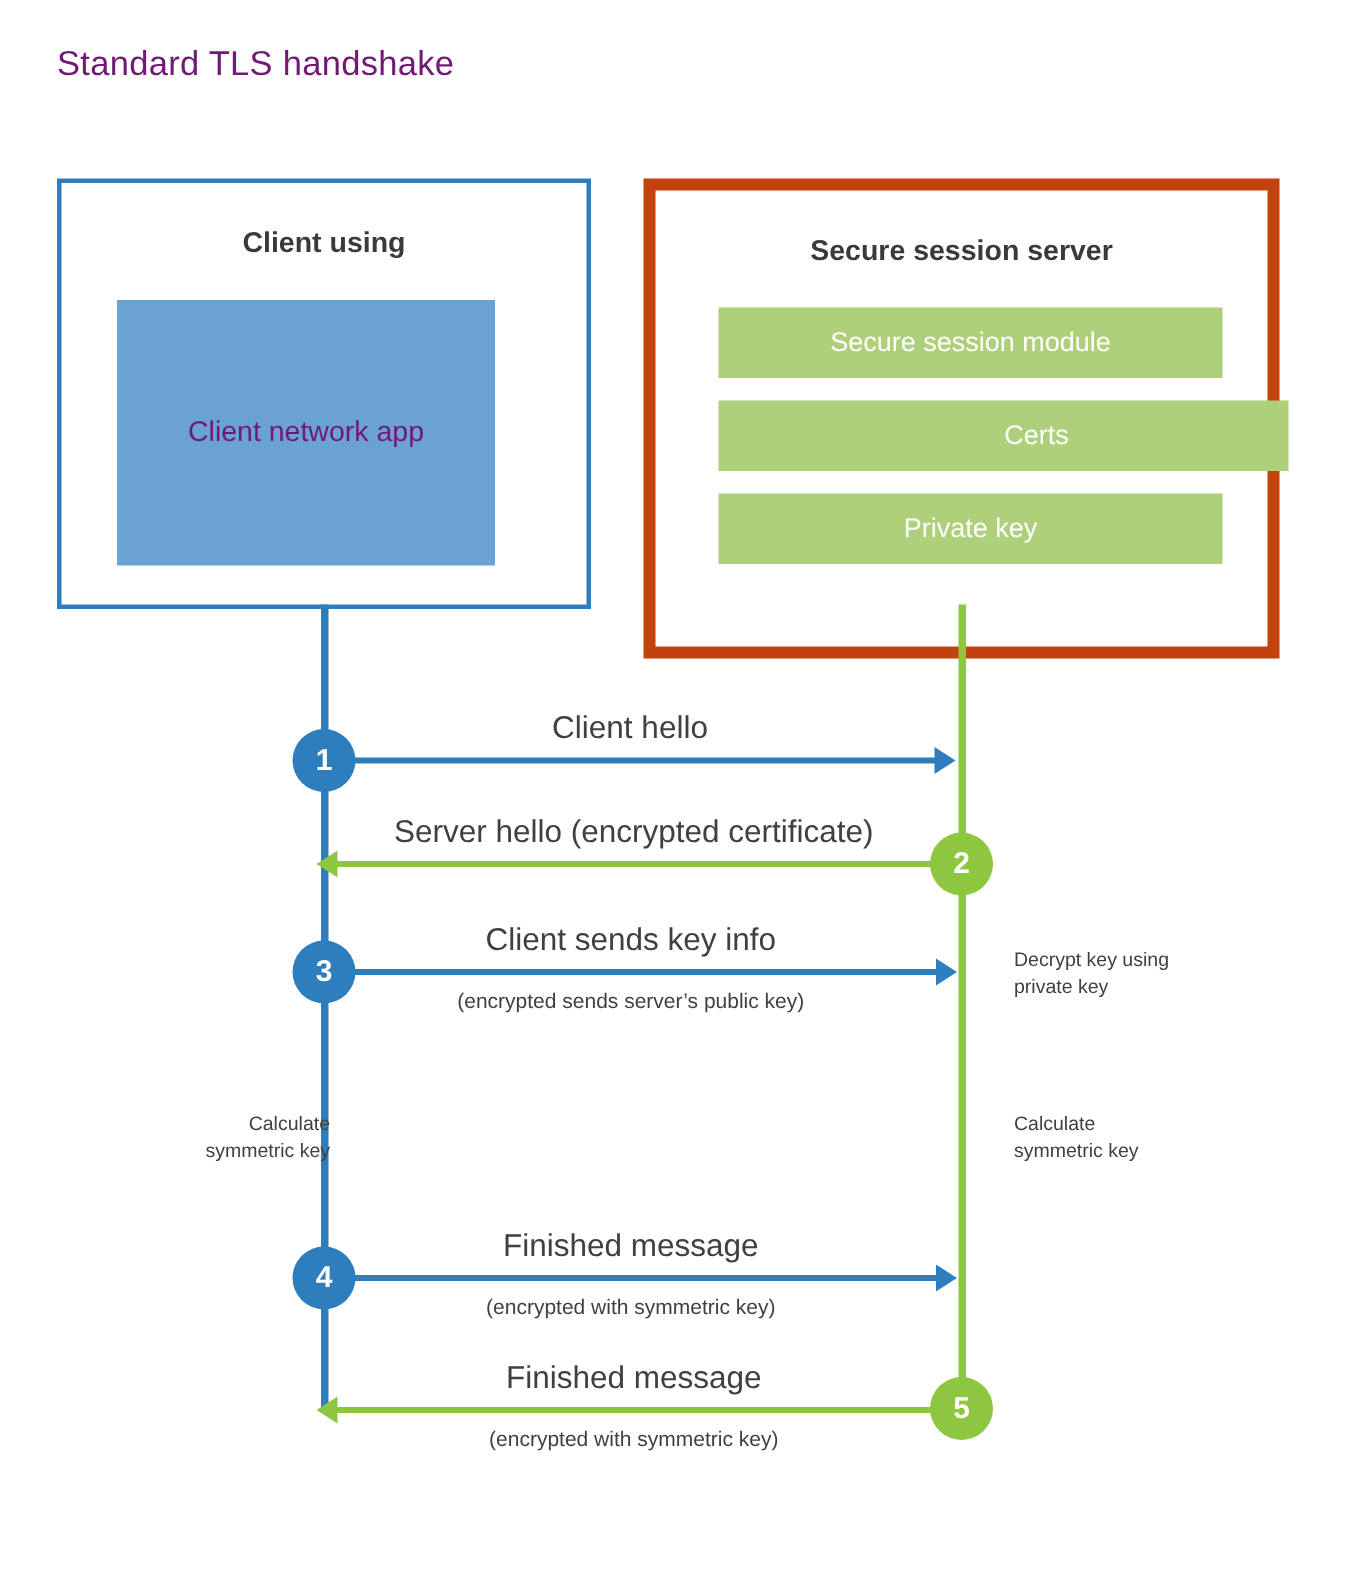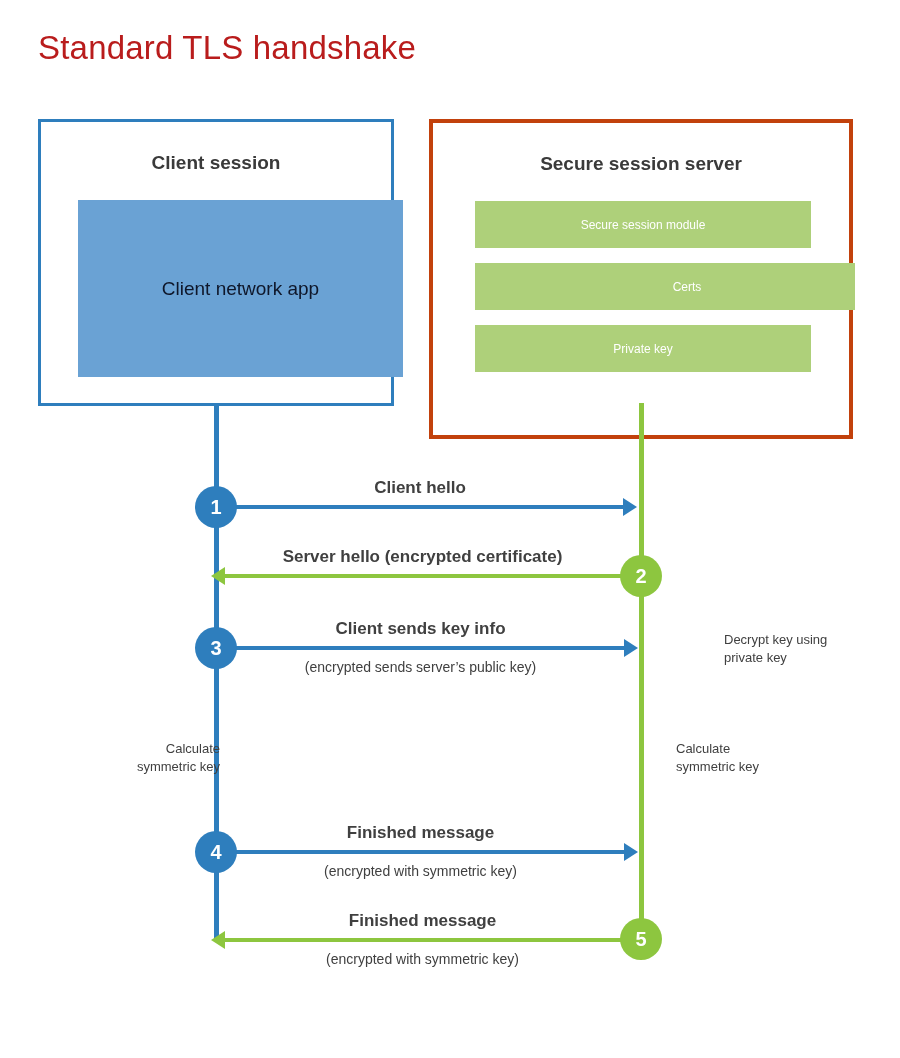--- a/index.html
+++ b/index.html
@@ -14,24 +14,24 @@
     font-family: "Liberation Sans", "DejaVu Sans", sans-serif;
     color: #404040;
     overflow: hidden;
   }
 
   
   #page-title {
     position: absolute;
     left: 38px;
     top: 29px;
-    font-size: 33px;
+    font-size: 23px;
     font-weight: 300;
     letter-spacing: .2px;
-    color: #b91c1c;
+    color: #701a75;
     white-space: nowrap;
   }
 
   
   .party-box {
     position: absolute;
     background: #ffffff;
     box-sizing: border-box;
   }
   #client-box {
@@ -39,60 +39,60 @@
     top: 119px;
     width: 356px;
     height: 287px;
     border: 3px solid #2e7ebd;
   }
   #server-box {
     left: 429px;
     top: 119px;
     width: 424px;
     height: 320px;
-    border: 4px solid #c2410c;
+    border: 8px solid #c2410c;
   }
   .party-title {
     position: absolute;
     left: 0;
     right: 0;
     top: 30px;
     text-align: center;
     font-size: 19px;
     font-weight: bold;
     color: #3a3a3a;
   }
 
   
   .client-app-block {
     position: absolute;
     left: 37px;
     top: 78px;
-    width: 325px;
+    width: 252px;
     height: 177px;
     background: #6aa2d4;
-    color: #0f172a;
+    color: #701a75;
     font-size: 19px;
     font-weight: 300;
     display: flex;
     align-items: center;
     justify-content: center;
     text-align: center;
     line-height: 1.35;
     padding: 0 14px;
     box-sizing: border-box;
   }
   .server-block {
     position: absolute;
     left: 42px;
     width: 336px;
     height: 47px;
     background: #aed07a;
     color: #ffffff;
-    font-size: 12px;
+    font-size: 18px;
     font-weight: 300;
     display: flex;
     align-items: center;
     justify-content: center;
     text-align: left;
   }
   .server-block.b0 { top: 78px; }
   .server-block.b1 { top: 140px; padding-left: 44px; }
   .server-block.b2 { top: 202px; }
 
@@ -172,22 +172,22 @@
   .msg-label {
     position: absolute;
     left: 0;
     right: 0;
     text-align: center;
     color: #404040;
     white-space: nowrap;
   }
   .msg-label.primary {
     bottom: 11px;
-    font-size: 17px;
-    font-weight: 700;
+    font-size: 21px;
+    font-weight: 400;
   }
   .msg-label.secondary {
     top: 13px;
     font-size: 14px;
     font-weight: 400;
   }
 
   
   #arrow-1 { left: 216px; top: 505px; width: 408px; }
   #arrow-2 { left: 224px; top: 574px; width: 397px; }
@@ -196,31 +196,31 @@
   #arrow-5 { left: 224px; top: 938px; width: 397px; }
 
   
   .side-note {
     position: absolute;
     font-size: 13px;
     line-height: 1.35;
     color: #404040;
     white-space: pre-line;
   }
-  #note-decrypt { left: 676px; top: 631px; text-align: left; margin-left: 48px; }
+  #note-decrypt { left: 676px; top: 631px; text-align: left; }
   #note-calc-client { right: 680px; top: 740px; text-align: right; }
   #note-calc-server { left: 676px; top: 740px; text-align: left; }
 </style>
 </head>
 <body>
 
 <div id="page-title">Standard TLS handshake</div>
 
 <div id="client-box" class="party-box">
-  <div class="party-title">Client session</div>
+  <div class="party-title">Client using</div>
   <div class="client-app-block">Client network app</div>
 </div>
 
 <div id="server-box" class="party-box">
   <div class="party-title">Secure session server</div>
   <div class="server-block b0">Secure session module</div>
   <div class="server-block b1">Certs</div>
   <div class="server-block b2">Private key</div>
 </div>
 

